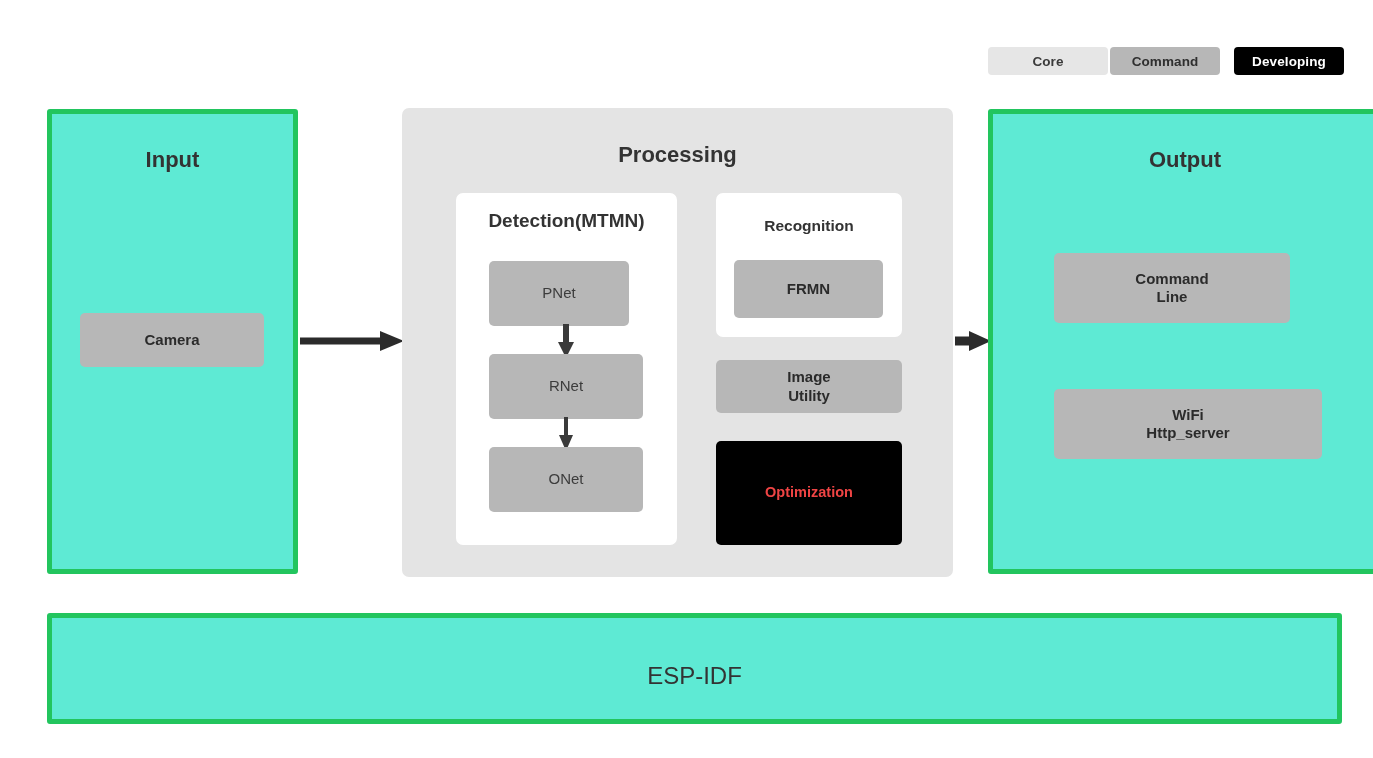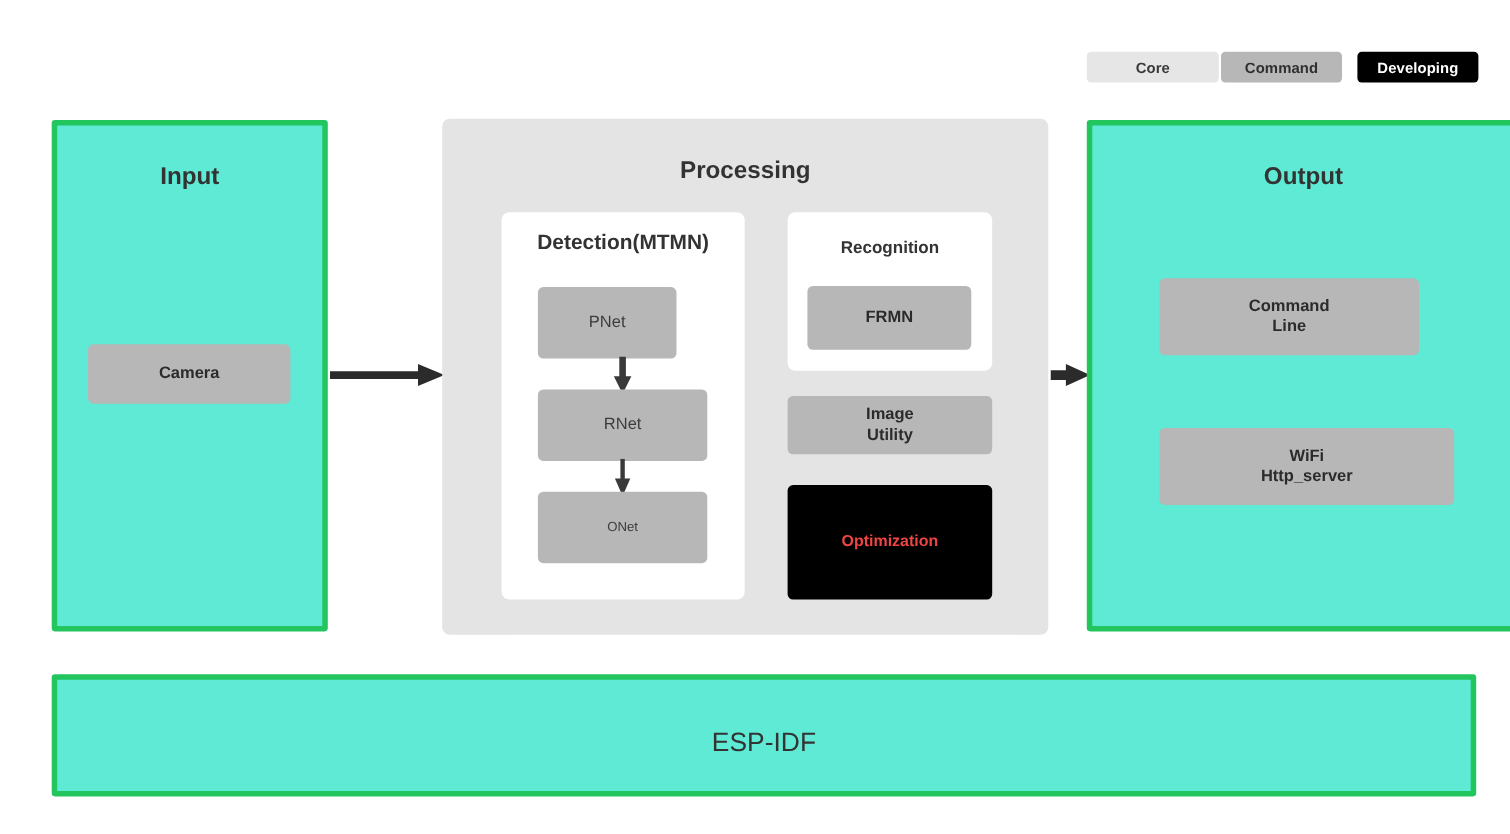--- a/index.html
+++ b/index.html
@@ -128,23 +128,23 @@
     right: 0;
     text-align: center;
     font-weight: bold;
     color: #333333;
     white-space: nowrap;
   }
   .card-detection .card-title   { top: 17px; font-size: 19px; }
   .card-recognition .card-title { top: 24px; font-size: 15.5px; }
 
   
-  .node-pnet { left: 489px; top: 261px; width: 126px; height: 65px; font-size: 15px; }
+  .node-pnet { left: 489px; top: 261px; width: 140px; height: 65px; font-size: 15px; }
   .node-rnet { left: 489px; top: 354px; width: 154px; height: 65px; font-size: 15px; }
-  .node-onet { left: 489px; top: 447px; width: 154px; height: 65px; font-size: 12px; }
+  .node-onet { left: 489px; top: 447px; width: 154px; height: 65px; font-size: 15px; }
 
   
   .node-frmn        { left: 734px; top: 260px; width: 149px; height: 58px; font-size: 15px; }
   .node-imageutil   { left: 716px; top: 360px; width: 186px; height: 53px; font-size: 15px; }
   .node-optimization{ left: 716px; top: 441px; width: 186px; height: 104px; font-size: 14.5px; }
 
   
   .node-cmdline  { left: 1054px; top: 253px; width: 236px; height: 70px; font-size: 15px; }
   .node-wifi     { left: 1054px; top: 389px; width: 268px; height: 70px; font-size: 15px; }
 

